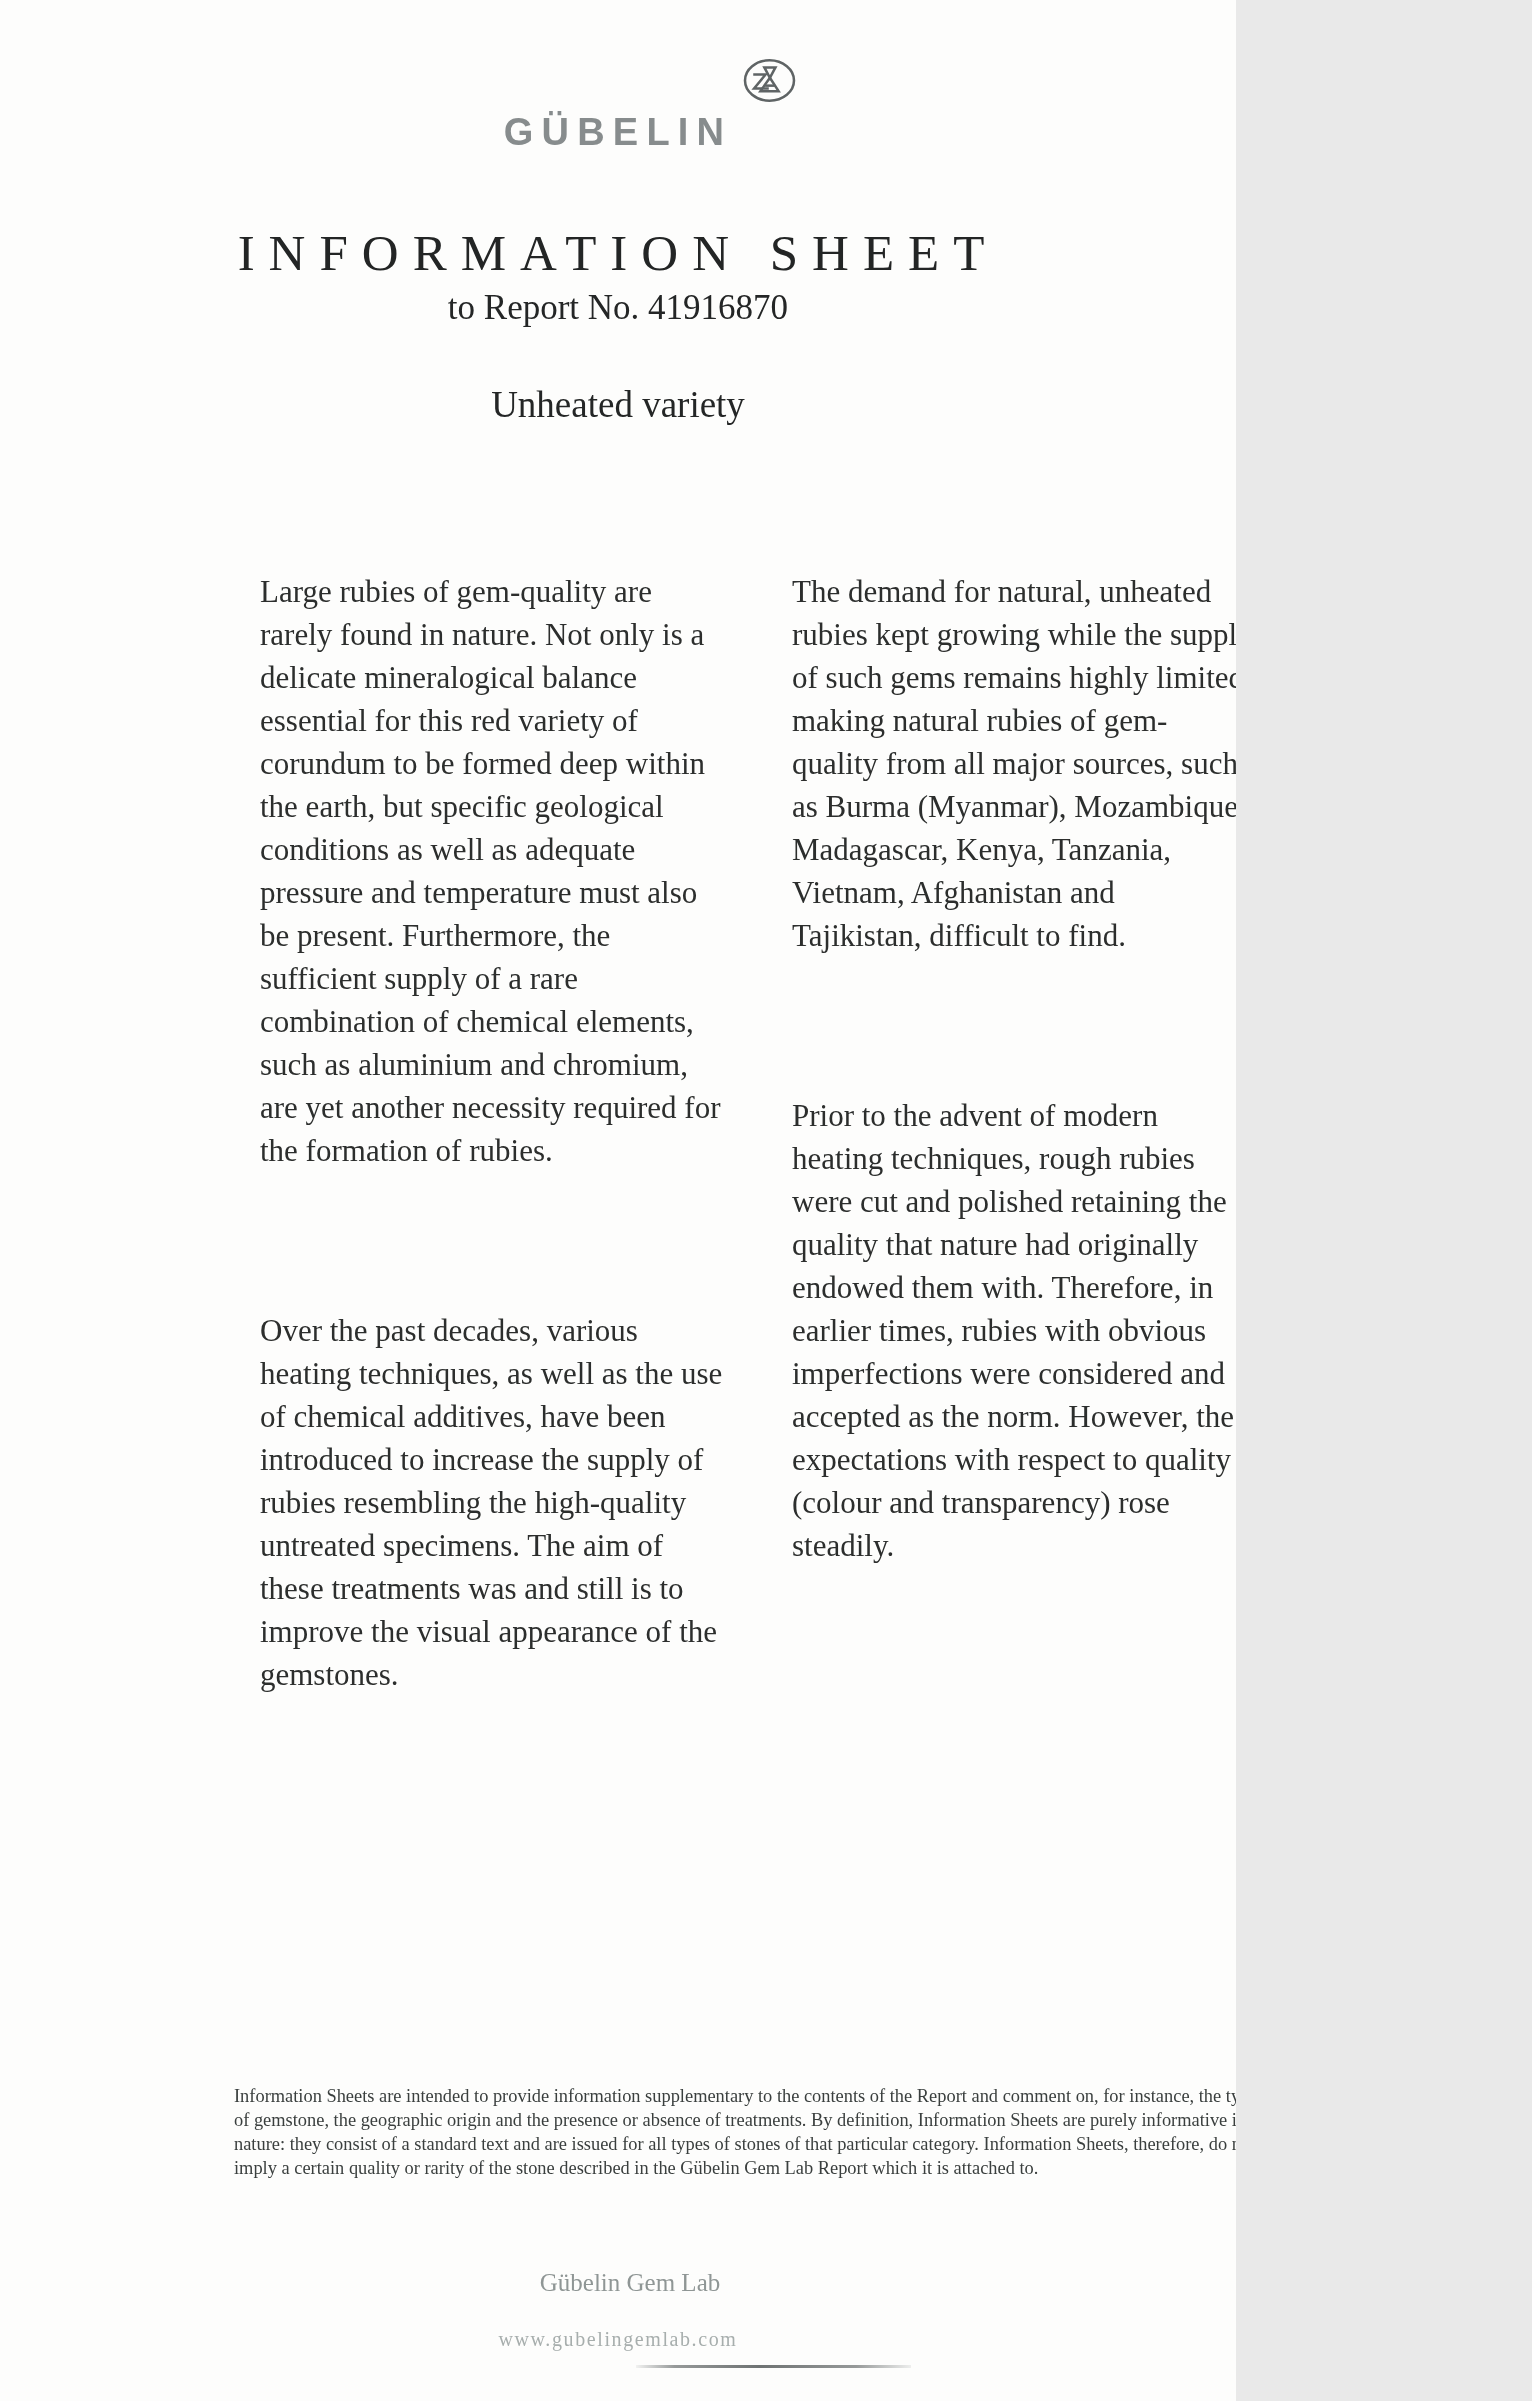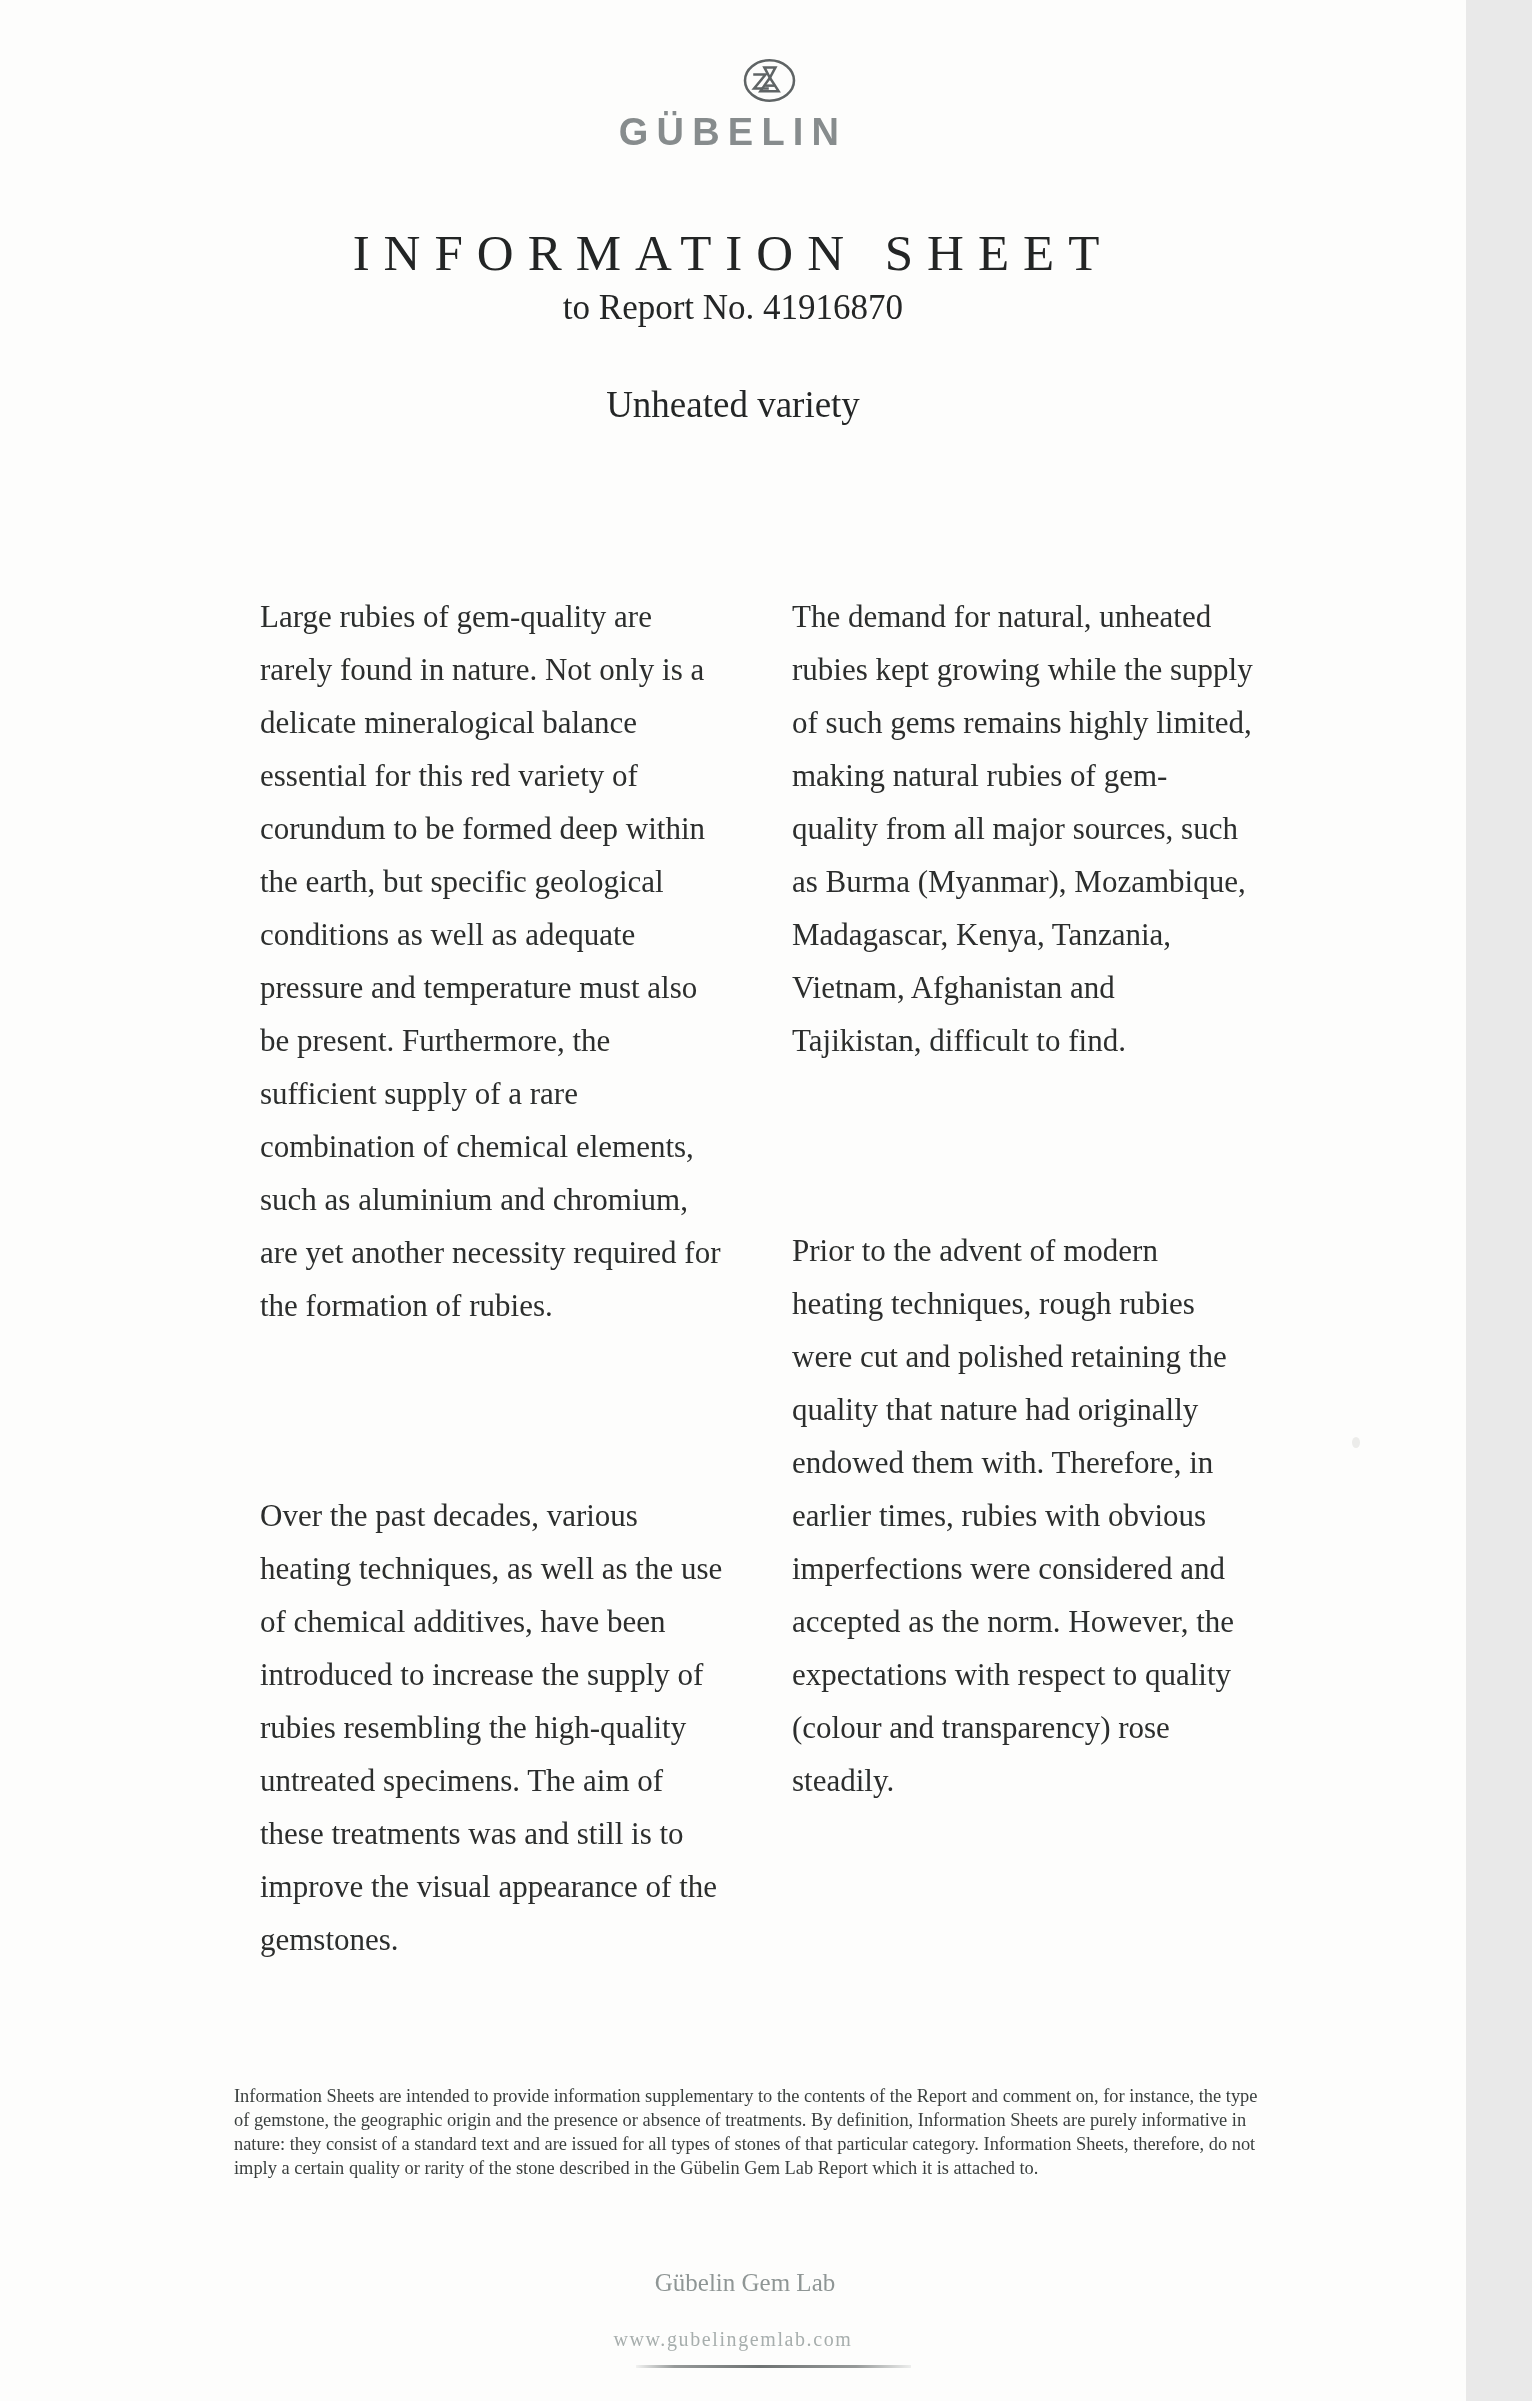--- a/index.html
+++ b/index.html
@@ -1,17 +1,17 @@
 <!DOCTYPE html>
 <html style="font-size:13px"><head>
 <meta charset="utf-8">
 <style>
   html,body { margin:0; padding:0; background:#e9e9e9; }
   .page {
-    position:relative; width:1466px; height:2401px;
+    position:relative; width:1236px; height:2401px;
     background:#fdfdfc; overflow:hidden;
     font-family:"Liberation Serif", serif; color:#2c2e2d;
   }
   .centered { position:absolute; left:0; width:100%; text-align:center; }
 
   
   .logo-mark { position:absolute; left:730px; top:52px; width:79px; height:57px; }
   .logo-mark svg { display:block; }
   .brand-wordmark {
     position:absolute; top:111px;
@@ -20,21 +20,21 @@
   }
 
   
   .info-title   { top:224px; font-size:51px; letter-spacing:14px; color:#232525; }
   .report-line  { top:288px; font-size:35px; color:#242626; }
   .section-head { top:383px; font-size:37px; color:#242626; }
 
   
   .col {
     position:absolute; top:484px; width:524px;
-    font-size:31px; line-height:53px; white-space:pre; color:#2c2e2d;
+    font-size:31px; line-height:43px; white-space:pre; color:#2c2e2d;
   }
   .col-left  { left:260px; }
   .col-right { left:792px; }
   .para { margin:0 0 51px 0; }
 
   
   .footnote {
     position:absolute; top:2084px; left:234px; width:1064px;
     font-size:18.4px; line-height:24px;
     color:#3a3f3e; white-space:pre;

